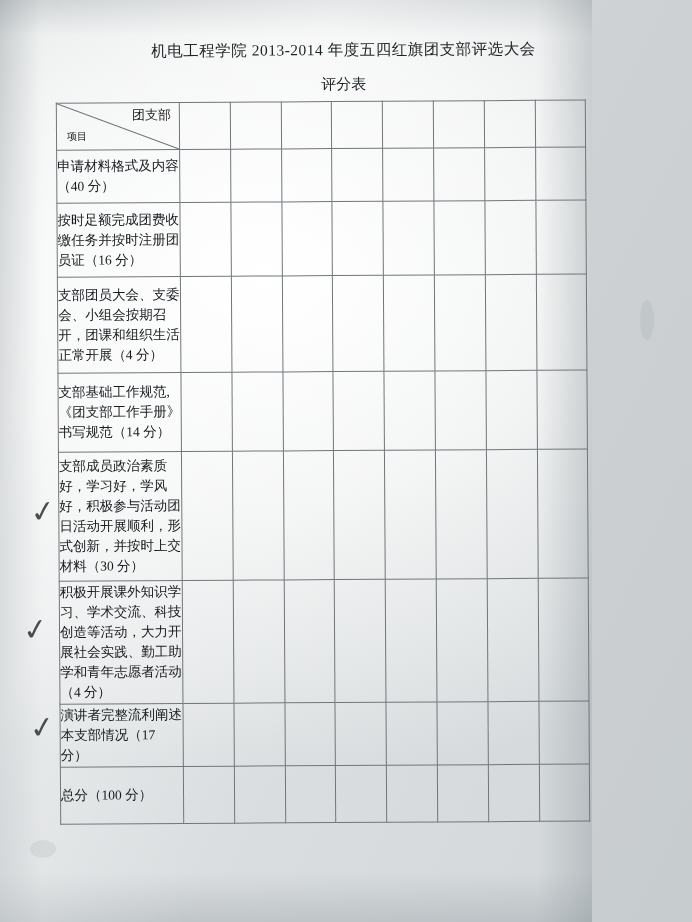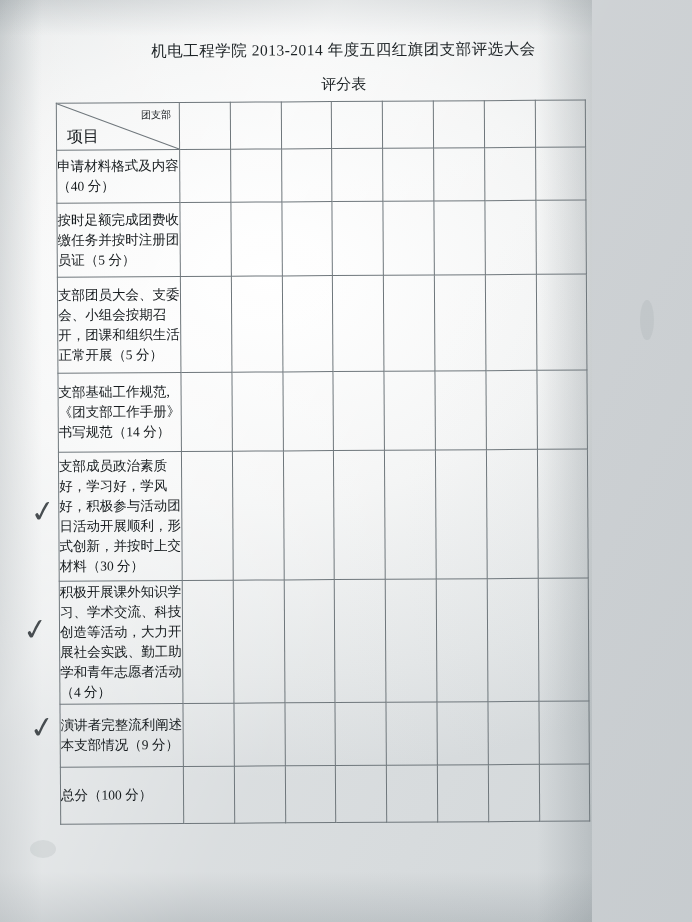--- a/index.html
+++ b/index.html
@@ -102,27 +102,27 @@
   .hdr .diag {
     position: absolute;
     left: 0; top: 0;
     width: 100%; height: 100%;
     pointer-events: none;
   }
   .hdr .lbl-left {
     position: absolute;
     left: 10px;
     bottom: 3px;
-    font-size: 16px;
+    font-size: 10px;
   }
   .hdr .lbl-right {
     position: absolute;
     right: 8px;
     top: 2px;
-    font-size: 10px;
+    font-size: 13px;
   }
   .center  { text-align: center; }
 
   
   .check {
     position: absolute;
     color: #2b3135;
     font-size: 30px;
     line-height: 1;
     font-family: "DejaVu Sans", sans-serif;
@@ -184,33 +184,33 @@
           <td class="blank"></td>
           <td class="blank"></td>
           <td class="blank"></td>
           <td class="blank"></td>
           <td class="blank"></td>
           <td class="blank"></td>
           <td class="blank"></td>
         </tr>
 
         <tr>
-          <td class="itemcell" style="height:73px">按时足额完成团费收缴任务并按时注册团员证（5 分）</td>
-          <td class="blank"></td>
-          <td class="blank"></td>
-          <td class="blank"></td>
-          <td class="blank"></td>
-          <td class="blank"></td>
-          <td class="blank"></td>
-          <td class="blank"></td>
-          <td class="blank"></td>
-        </tr>
-
-        <tr>
-          <td class="itemcell" style="height:95px">支部团员大会、支委会、小组会按期召开，团课和组织生活正常开展（5 分）</td>
+          <td class="itemcell" style="height:73px">按时足额完成团费收缴任务并按时注册团员证（16 分）</td>
+          <td class="blank"></td>
+          <td class="blank"></td>
+          <td class="blank"></td>
+          <td class="blank"></td>
+          <td class="blank"></td>
+          <td class="blank"></td>
+          <td class="blank"></td>
+          <td class="blank"></td>
+        </tr>
+
+        <tr>
+          <td class="itemcell" style="height:95px">支部团员大会、支委会、小组会按期召开，团课和组织生活正常开展（4 分）</td>
           <td class="blank"></td>
           <td class="blank"></td>
           <td class="blank"></td>
           <td class="blank"></td>
           <td class="blank"></td>
           <td class="blank"></td>
           <td class="blank"></td>
           <td class="blank"></td>
         </tr>
 
@@ -244,21 +244,21 @@
           <td class="blank"></td>
           <td class="blank"></td>
           <td class="blank"></td>
           <td class="blank"></td>
           <td class="blank"></td>
           <td class="blank"></td>
           <td class="blank"></td>
         </tr>
 
         <tr>
-          <td class="itemcell center" style="height:62px">演讲者完整流利阐述本支部情况（9 分）</td>
+          <td class="itemcell center" style="height:62px">演讲者完整流利阐述本支部情况（17 分）</td>
           <td class="blank"></td>
           <td class="blank"></td>
           <td class="blank"></td>
           <td class="blank"></td>
           <td class="blank"></td>
           <td class="blank"></td>
           <td class="blank"></td>
           <td class="blank"></td>
         </tr>
 

